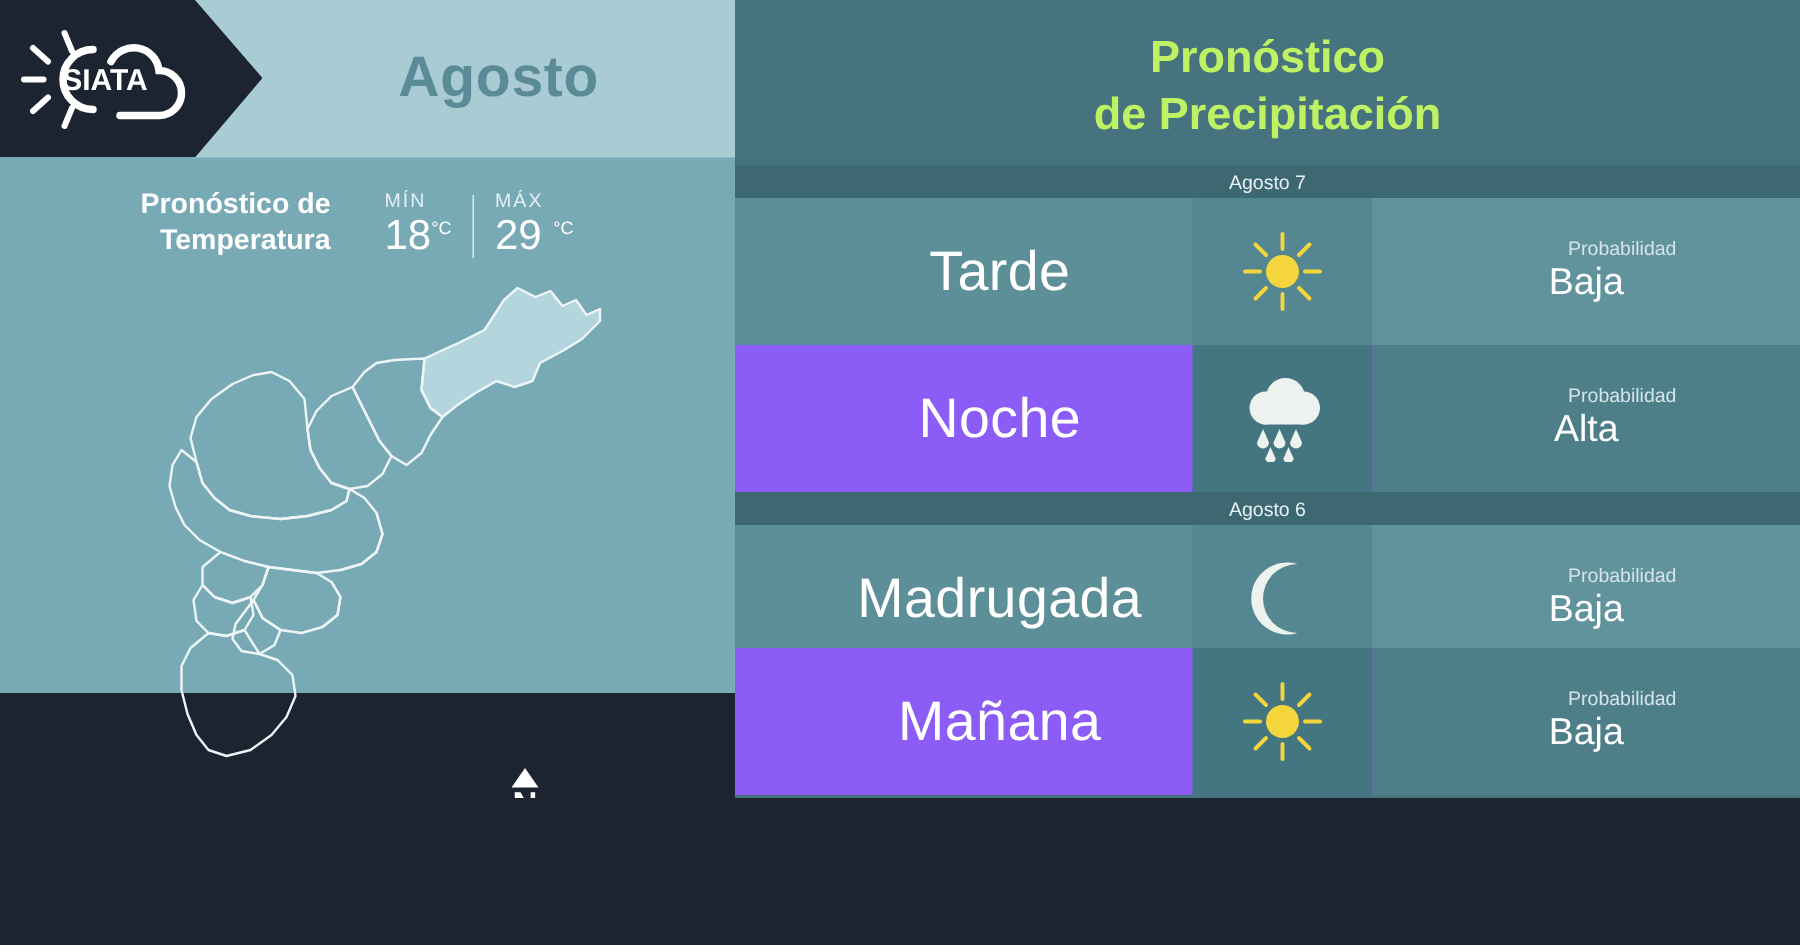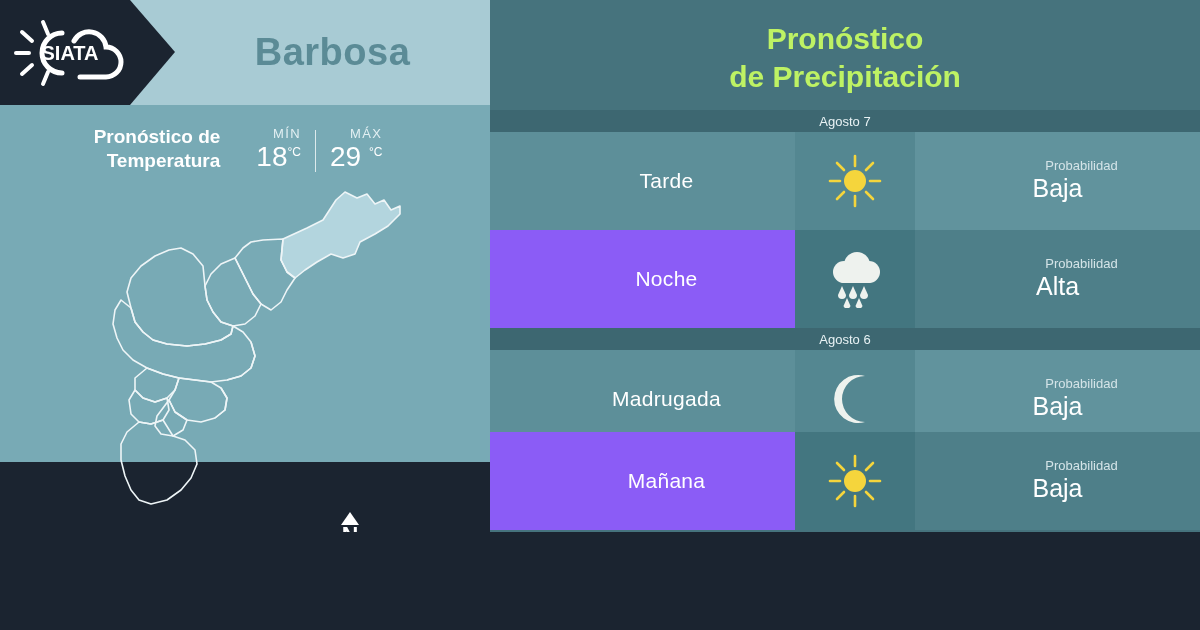--- a/index.html
+++ b/index.html
@@ -29,21 +29,21 @@
 
   .temp-block {
     position:absolute; left:0; top:118px; width:490px; height:62px;
     display:flex; align-items:center; justify-content:center; gap:22px;
   }
   .temp-title {
     color:#ffffff; font-size:19px; font-weight:bold; line-height:1.25;
     text-align:right;
   }
   .temp-readouts { display:flex; align-items:flex-start; }
-  .temp-col { text-align:right; padding:0 14px; }
+  .temp-col { text-align:left; padding:0 14px; }
   .temp-col .lbl { color:#e3f0f3; font-size:13px; letter-spacing:1.4px; }
   .temp-col .val { color:#ffffff; font-size:28px; line-height:1.05; margin-top:1px; }
   .temp-col .val sup { font-size:12px; vertical-align:super; }
   .temp-sep { width:1px; align-self:stretch; background:#ffffff; opacity:.75; margin-top:4px; }
 
   .map-wrap { position:absolute; left:55px; top:182px; width:400px; height:340px; }
   .map-wrap svg { width:100%; height:100%; display:block; }
   .compass { position:absolute; left:277px; top:330px; width:36px; text-align:center; color:#fff; }
   .compass .tri { width:0;height:0;border-left:9px solid transparent;border-right:9px solid transparent;border-bottom:13px solid #fff;margin:0 auto 1px; }
   .compass .n { font-size:23px; font-weight:bold; line-height:.95; }
@@ -65,21 +65,21 @@
 
   .fc-row { position:absolute; left:0; width:710px; height:98px; display:flex; }
   .fc-row.r0 { top:132px; }
   .fc-row.r1 { top:230px; }
   .fc-row.r2 { top:350px; }
   .fc-row.r3 { top:432px; }
   .fc-row.light { background:#5d8f99; }
   .fc-row.dark  { background:#8b5cf6; }
 
   .cell-period { width:305px; display:flex; align-items:center; justify-content:center;
-                 color:#ffffff; font-size:21px; letter-spacing:.3px;padding-left:48px; }
+                 color:#ffffff; font-size:37px; letter-spacing:.3px;padding-left:48px; }
   .cell-icon   { width:120px; display:flex; align-items:center; justify-content:center; }
   .cell-prob   { flex:1; display:flex; flex-direction:column; align-items:center; justify-content:center; }
   .fc-row.light .cell-icon { background:#548791; }
   .fc-row.dark  .cell-icon { background:#437680; }
   .fc-row.light .cell-prob { background:#61939d; }
   .fc-row.dark  .cell-prob { background:#4e7f89; }
   .prob-lbl { color:#d4e4e8; font-size:13px; line-height:1.2;margin-left:48px; }
   .prob-val { color:#ffffff; font-size:25px; line-height:1.25; }
 
   .ico { display:block; }
@@ -102,21 +102,21 @@
             <line x1="12" y1="17" x2="22" y2="26"></line>
             <line x1="12" y1="59" x2="22" y2="50"></line>
             <line x1="33" y1="7" x2="38" y2="19"></line>
             <line x1="33" y1="69" x2="38" y2="57"></line>
             <path d="M52 18 A20 20 0 1 0 52 58" stroke-width="5"></path>
             <path d="M70 62 L96 62 A15 15 0 0 0 96 32 A17 17 0 0 0 64 26" stroke-width="5"></path>
           </g>
           <text x="60" y="45" text-anchor="middle" fill="#ffffff" font-family="Liberation Sans, sans-serif" font-size="20" font-weight="bold">SIATA</text>
         </svg>
       </div>
-      <div class="city-name">Barbosa</div>
+      <div class="city-name">Agosto</div>
     </div>
 
     <div class="temp-block">
       <div class="temp-title">
         <div>Pronóstico de</div>
         <div>Temperatura</div>
       </div>
       <div class="temp-readouts">
         <div class="temp-col">
           <div class="lbl">MÍN</div>

